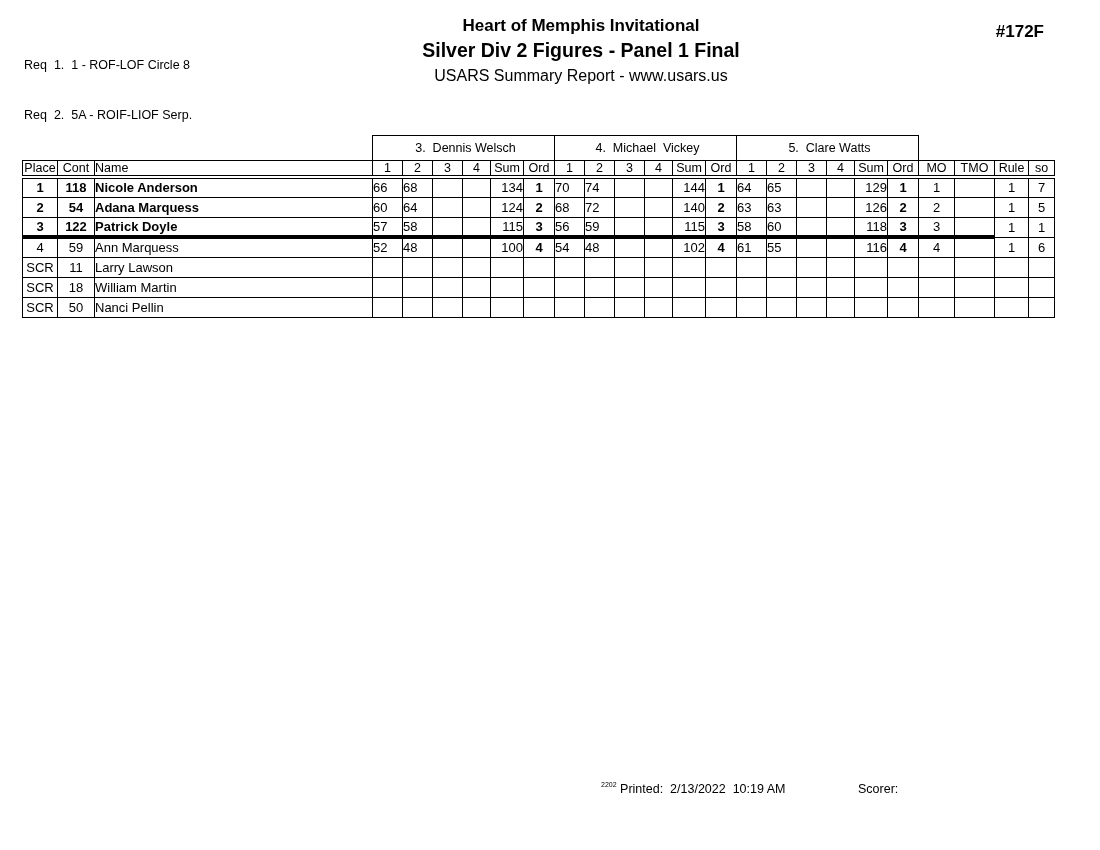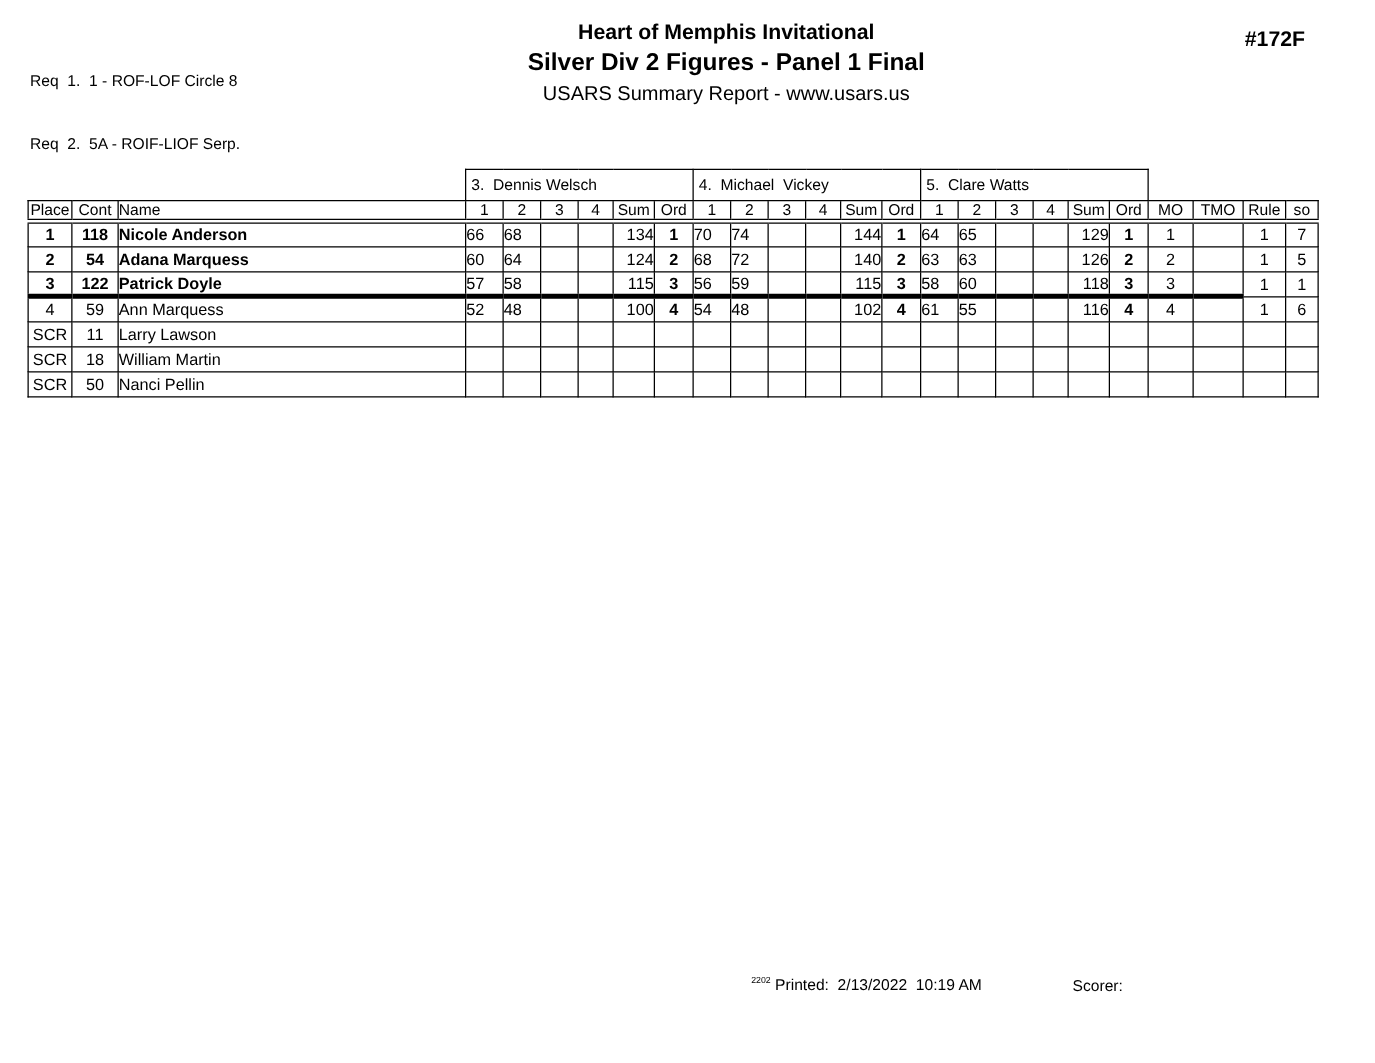--- a/index.html
+++ b/index.html
@@ -16,21 +16,21 @@
   .event-no{position:absolute;top:22px;right:56px;font-size:17px;font-weight:bold;}
 
   table.results{
     position:absolute;top:135px;left:22px;border-collapse:collapse;table-layout:fixed;
   }
   table.results td{
     border:1px solid #000;box-sizing:border-box;padding:0;overflow:hidden;
     white-space:nowrap;font-size:13px;vertical-align:middle;height:20px;
   }
   tr.jrow td{border:none;height:25px;font-size:12.5px;}
-  tr.jrow td.jbox{border:1px solid #000;text-align:left;padding-left:4px;white-space:pre;}
+  tr.jrow td.jbox{border:1px solid #000;text-align:center;padding-left:4px;white-space:pre;}
   tr.hrow td{font-size:12.5px;height:14px;border-bottom:4px double #000;}
   td.olt{border-left:4px solid #000;}
   td.ort{border-right:4px solid #000;margin-top:36px;}
   tr.thick td{border-bottom:4px solid #000;}
   tr.thick td.thin{border-bottom:1px solid #000;}
   .c{text-align:center;}
   .l{text-align:left;padding-left:3px;}
   .r{text-align:right;padding-right:2px;}
   .name{text-align:left;padding-left:5px;}
   .b{font-weight:bold;}

